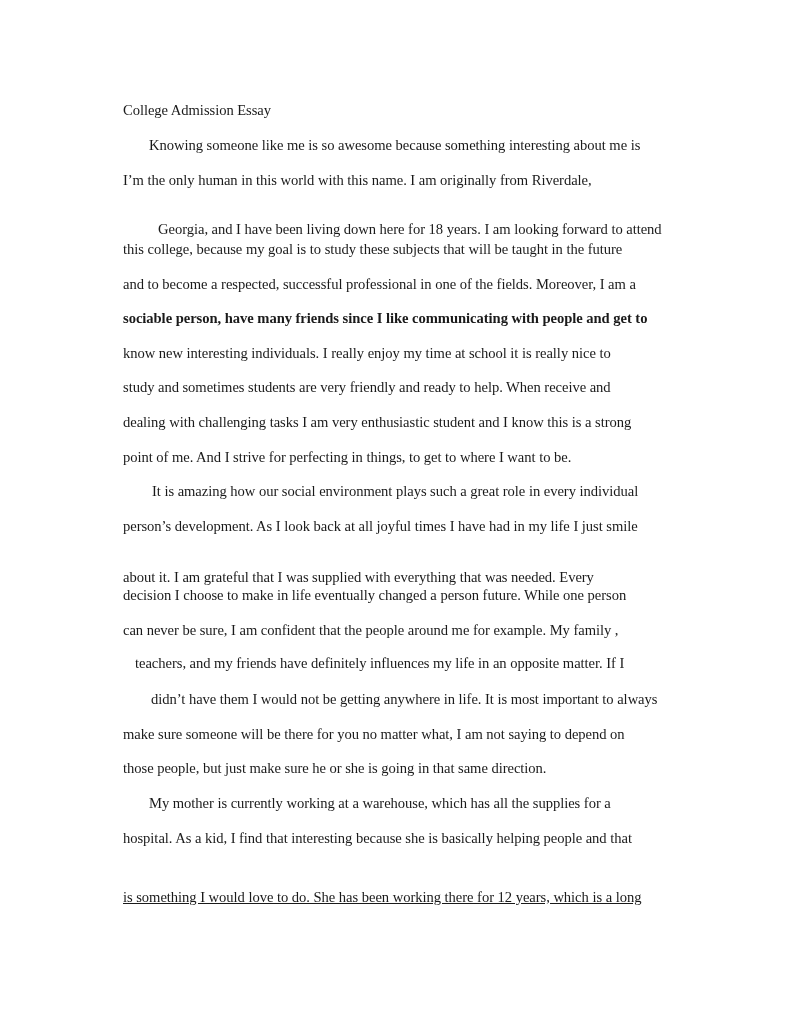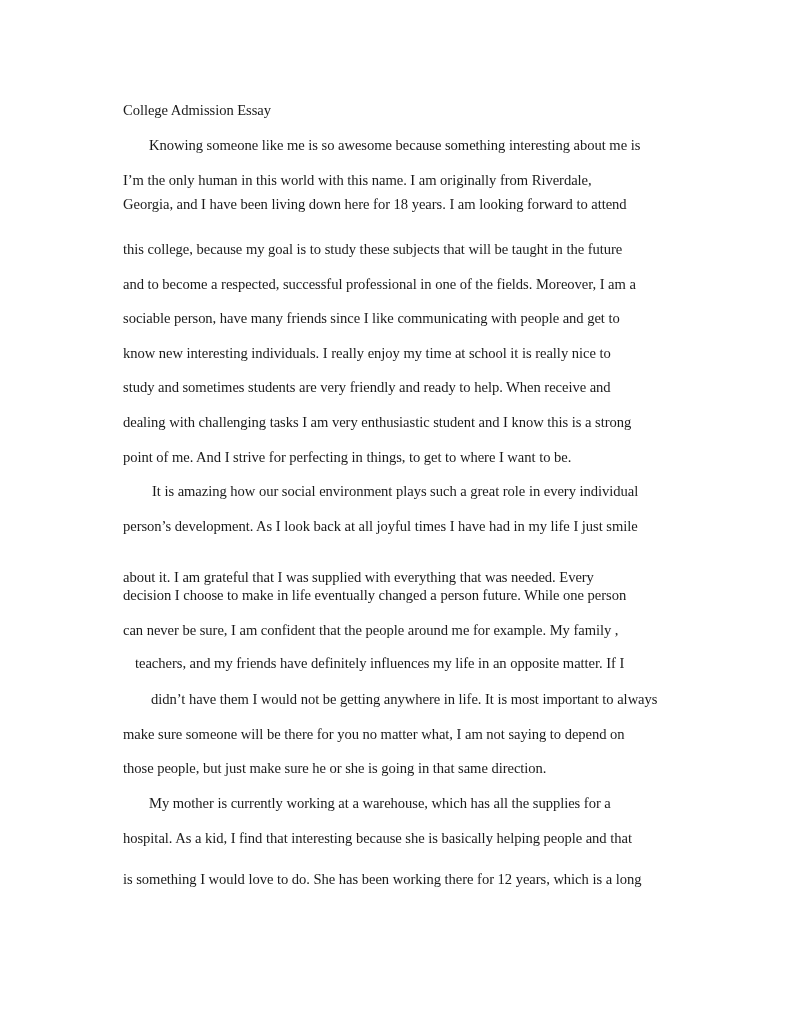--- a/index.html
+++ b/index.html
@@ -36,35 +36,35 @@
     .indent2 { left: 152px; }
   </style>
 </head>
 <body>
 
 <div class="page">
   <div class="line" style="top:101px;">College Admission Essay</div>
 
   <div class="line indent" style="top:136px;">Knowing someone like me is so awesome because something interesting about me is</div>
   <div class="line" style="top:171px;">I’m the only human in this world with this name. I am originally from Riverdale,</div>
-  <div class="line" style="top:195px;">Georgia, and I have been living down here for 18 years. I am looking forward to attend</div>
+  <div class="line" style="top:220px;margin-left:35px;">Georgia, and I have been living down here for 18 years. I am looking forward to attend</div>
   <div class="line" style="top:240px;">this college, because my goal is to study these subjects that will be taught in the future</div>
   <div class="line" style="top:275px;">and to become a respected, successful professional in one of the fields. Moreover, I am a</div>
-  <div class="line" style="top:309px;">sociable person, have many friends since I like communicating with people and get to</div>
+  <div class="line" style="top:309px;font-weight:bold;">sociable person, have many friends since I like communicating with people and get to</div>
   <div class="line" style="top:344px;">know new interesting individuals. I really enjoy my time at school it is really nice to</div>
   <div class="line" style="top:378px;">study and sometimes students are very friendly and ready to help. When receive and</div>
   <div class="line" style="top:413px;">dealing with challenging tasks I am very enthusiastic student and I know this is a strong</div>
   <div class="line" style="top:448px;">point of me. And I strive for perfecting in things, to get to where I want to be.</div>
 
   <div class="line indent2" style="top:482px;">It is amazing how our social environment plays such a great role in every individual</div>
   <div class="line" style="top:517px;">person’s development. As I look back at all joyful times I have had in my life I just smile</div>
   <div class="line" style="top:552px;margin-top:16px;">about it. I am grateful that I was supplied with everything that was needed. Every</div>
   <div class="line" style="top:586px;">decision I choose to make in life eventually changed a person future. While one person</div>
   <div class="line" style="top:621px;">can never be sure, I am confident that the people around me for example. My family ,</div>
   <div class="line" style="top:654px;margin-left:12px;">teachers, and my friends have definitely influences my life in an opposite matter. If I</div>
   <div class="line" style="top:690px;margin-left:28px;">didn’t have them I would not be getting anywhere in life. It is most important to always</div>
   <div class="line" style="top:725px;">make sure someone will be there for you no matter what, I am not saying to depend on</div>
   <div class="line" style="top:759px;">those people, but just make sure he or she is going in that same direction.</div>
 
   <div class="line indent" style="top:794px;">My mother is currently working at a warehouse, which has all the supplies for a</div>
   <div class="line" style="top:829px;">hospital. As a kid, I find that interesting because she is basically helping people and that</div>
-  <div class="line" style="top:870px;">is something I would love to do. She has been working there for 12 years, which is a long</div>
+  <div class="line" style="top:888px;text-decoration:underline;">is something I would love to do. She has been working there for 12 years, which is a long</div>
 </div>
 
 </body></html>

